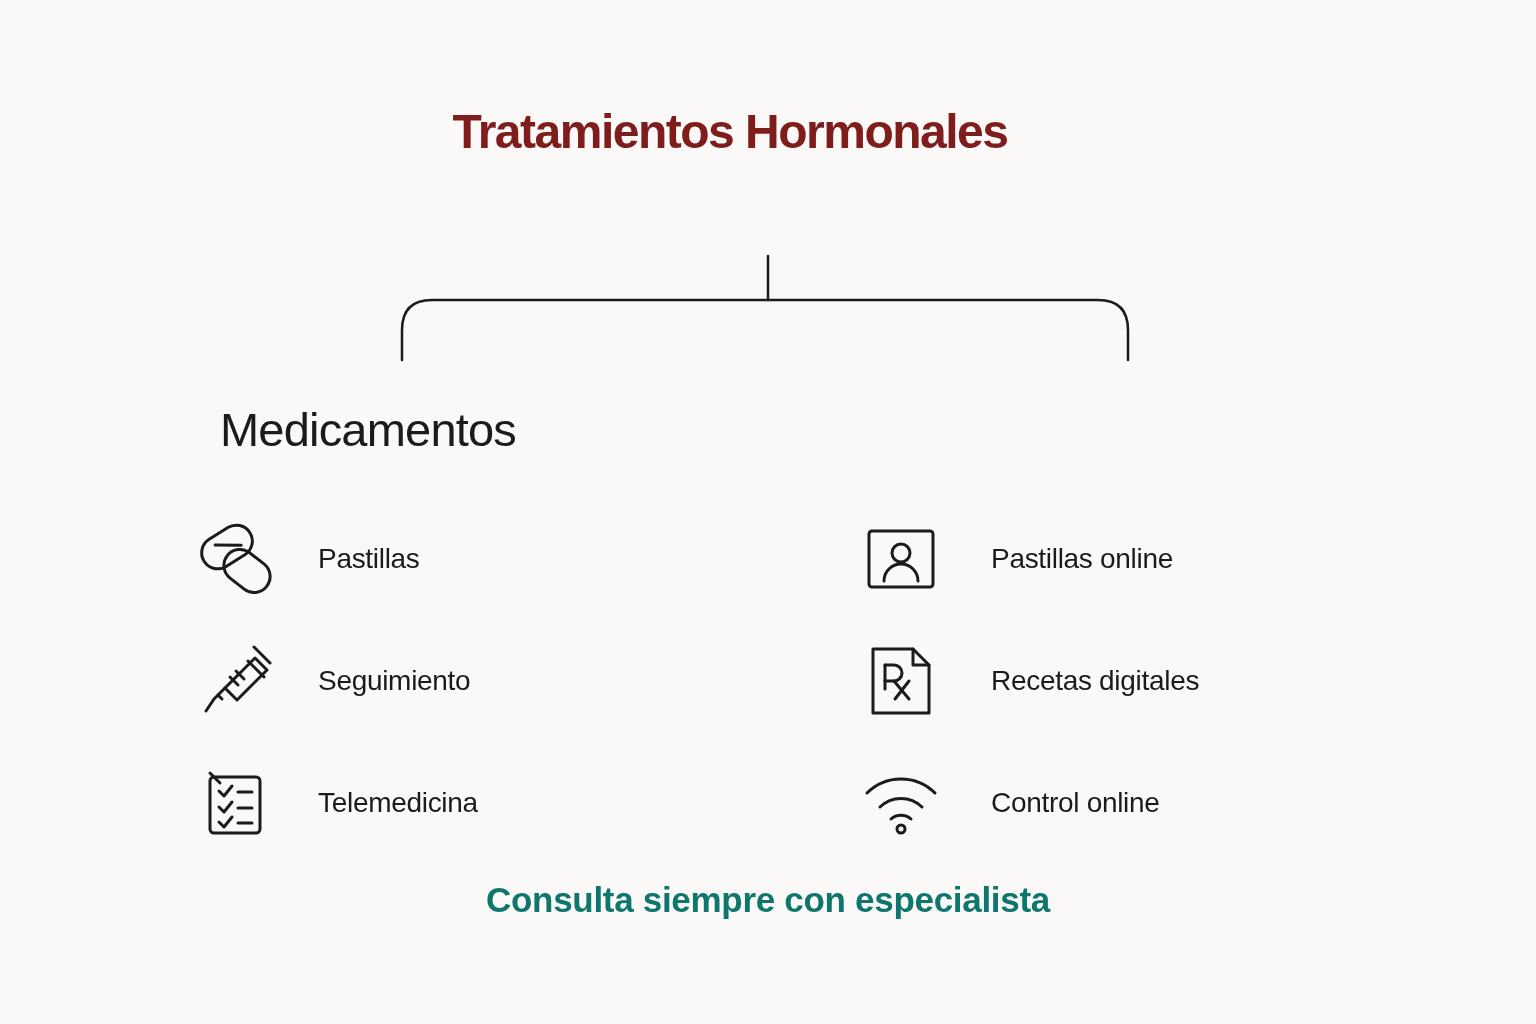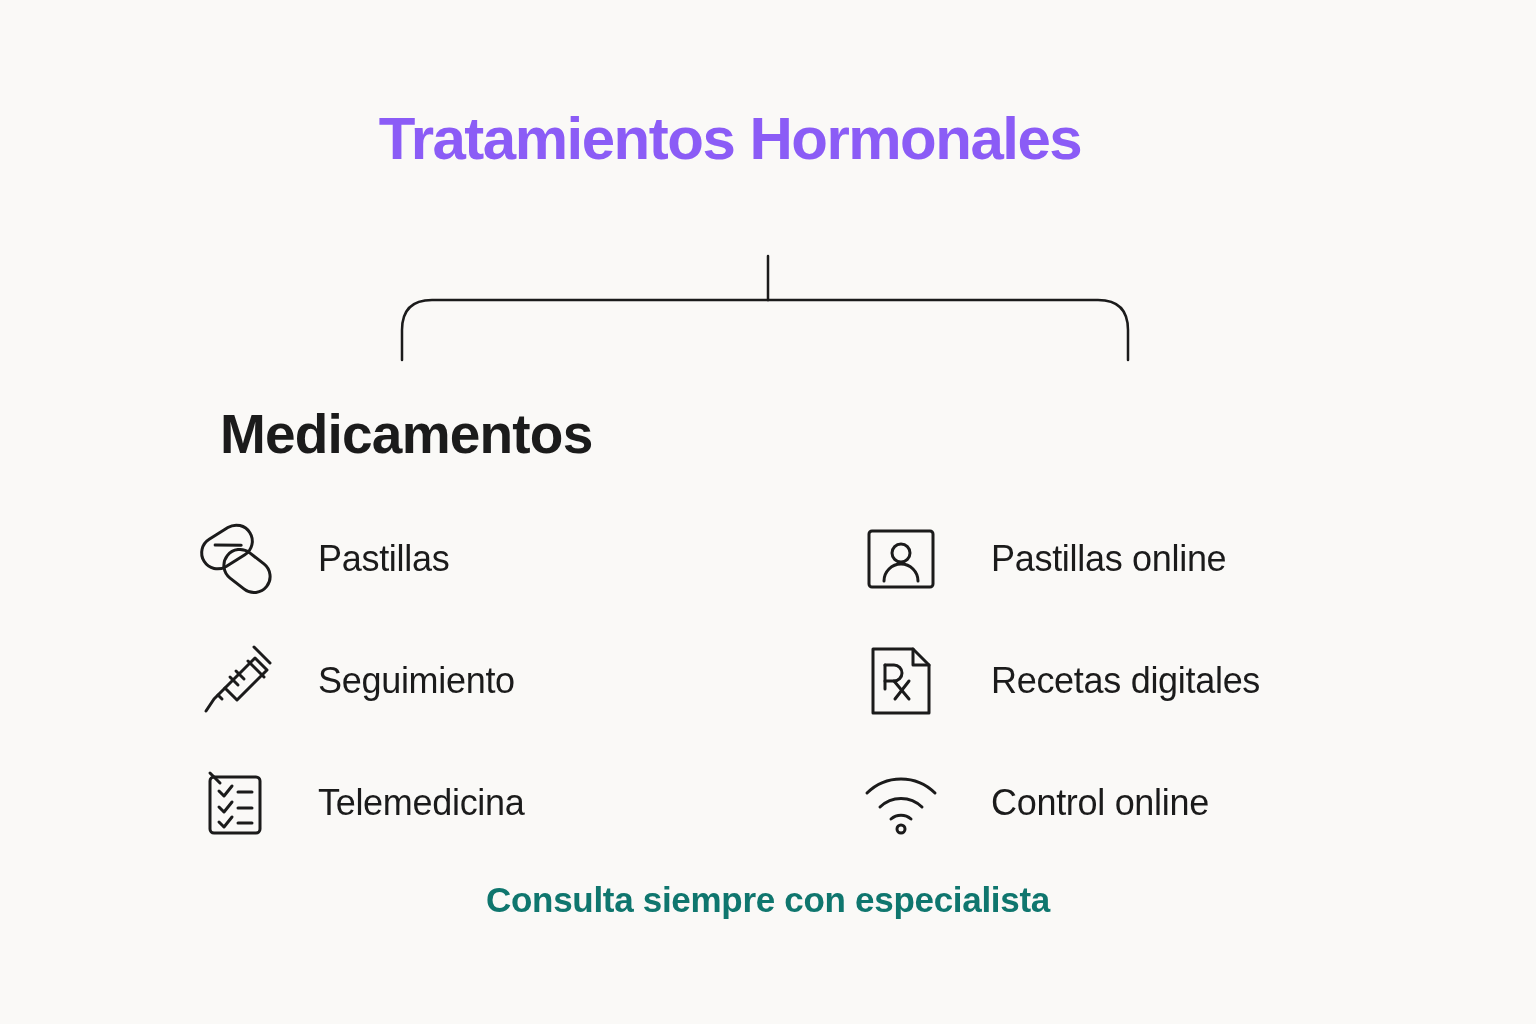--- a/index.html
+++ b/index.html
@@ -21,41 +21,41 @@
     height: 1024px;
   }
 
   
   .title {
     position: absolute;
     top: 104px;
     left: 0;
     width: 1460px;
     text-align: center;
-    font-size: 60px;
+    font-size: 48px;
     font-weight: 700;
     letter-spacing: -1.5px;
-    color: #8b5cf6;
+    color: #7f1d1d;
     white-space: nowrap;
   }
 
   
   .connector {
     position: absolute;
     top: 250px;
     left: 0;
     width: 1536px;
     height: 130px;
   }
 
   
   .branch-heading {
     position: absolute;
-    font-size: 55px;
-    font-weight: 700;
+    font-size: 47px;
+    font-weight: 400;
     letter-spacing: -0.8px;
     color: #1b1b1b;
     white-space: nowrap;
   }
   .branch-heading.left  { top: 402px; left: 220px; }
   .branch-heading.right { top: 402px; left: 940px; }
 
   
   .column {
     position: absolute;
@@ -71,21 +71,21 @@
   }
   .item-icon {
     width: 92px;
     min-width: 92px;
     height: 92px;
     display: flex;
     align-items: center;
     justify-content: center;
   }
   .item-label {
-    font-size: 36px;
+    font-size: 28px;
     font-weight: 400;
     color: #1b1b1b;
     white-space: nowrap;
     margin-left: 36px;
     letter-spacing: -0.3px;
   }
   .column.right .item-label { margin-left: 44px; }
 
   
   .footer-note {

